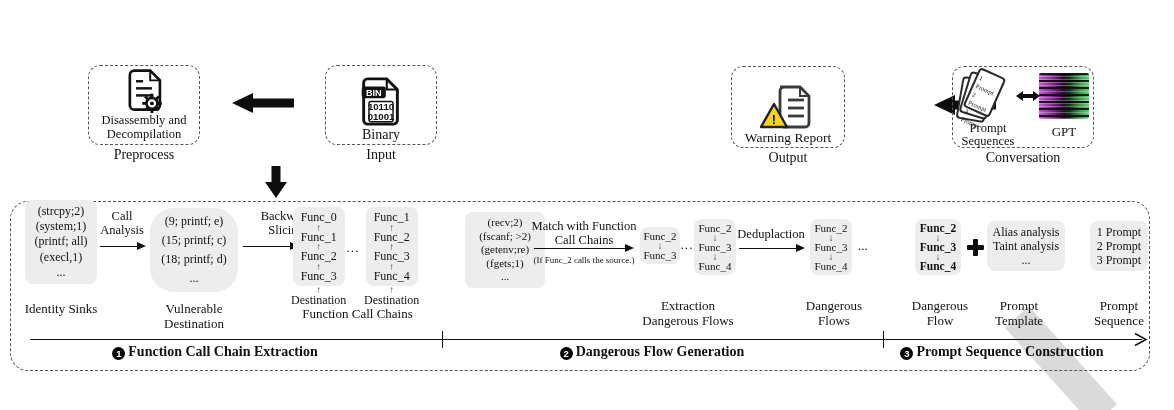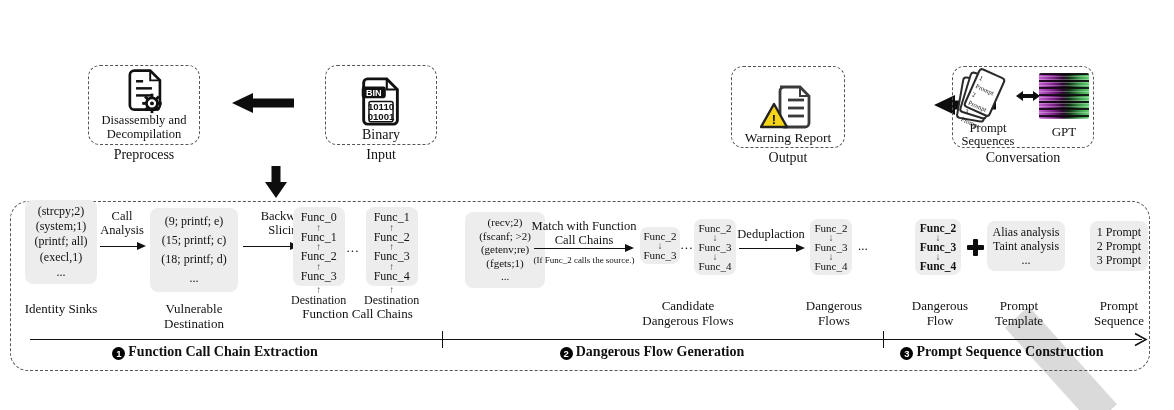--- a/index.html
+++ b/index.html
@@ -186,21 +186,21 @@
   </div>
   <div class="blabel" style="left:13px;top:302px;width:96px;">Identity Sinks</div>
 
   <div class="arrlabel" style="left:96px;top:210px;width:52px;">
     <div>Call</div>
     <div>Analysis</div>
   </div>
   <div class="harrow" style="left:100px;top:246px;width:38px;"></div>
 
   <div class="col" style="left:150px;top:208px;">
-    <div class="grey" style="width:88px;font-size:12px;line-height:19px;">
+    <div class="grey" style="width:88px;font-size:12px;line-height:19px;border-radius:24px;">
       <div>(9;  printf; e)</div>
       <div>(15; printf; c)</div>
       <div>(18; printf; d)</div>
       <div>...</div>
     </div>
   </div>
   <div class="blabel" style="left:146px;top:302px;width:96px;font-family:Liberation Serif, serif;">
     <div>Vulnerable</div>
     <div>Destination</div>
   </div>
@@ -269,21 +269,21 @@
   <div class="col" style="left:694px;top:219px;">
     <div class="grey" style="width:42px;font-size:11px;line-height:12px;padding:3px 0;">
       <div>Func_2</div>
       <span class="da"></span>
       <div>Func_3</div>
       <span class="da"></span>
       <div>Func_4</div>
     </div>
   </div>
   <div class="blabel" style="left:623px;top:299px;width:130px;">
-    <div>Candidate</div>
+    <div>Extraction</div>
     <div>Dangerous Flows</div>
   </div>
 
   <div class="arrlabel" style="left:733px;top:228px;width:76px;">Deduplaction</div>
   <div class="harrow" style="left:739px;top:248px;width:58px;"></div>
 
   <div class="col" style="left:810px;top:219px;">
     <div class="grey" style="width:42px;font-size:11px;line-height:12px;padding:3px 0;">
       <div>Func_2</div>
       <span class="da"></span>

